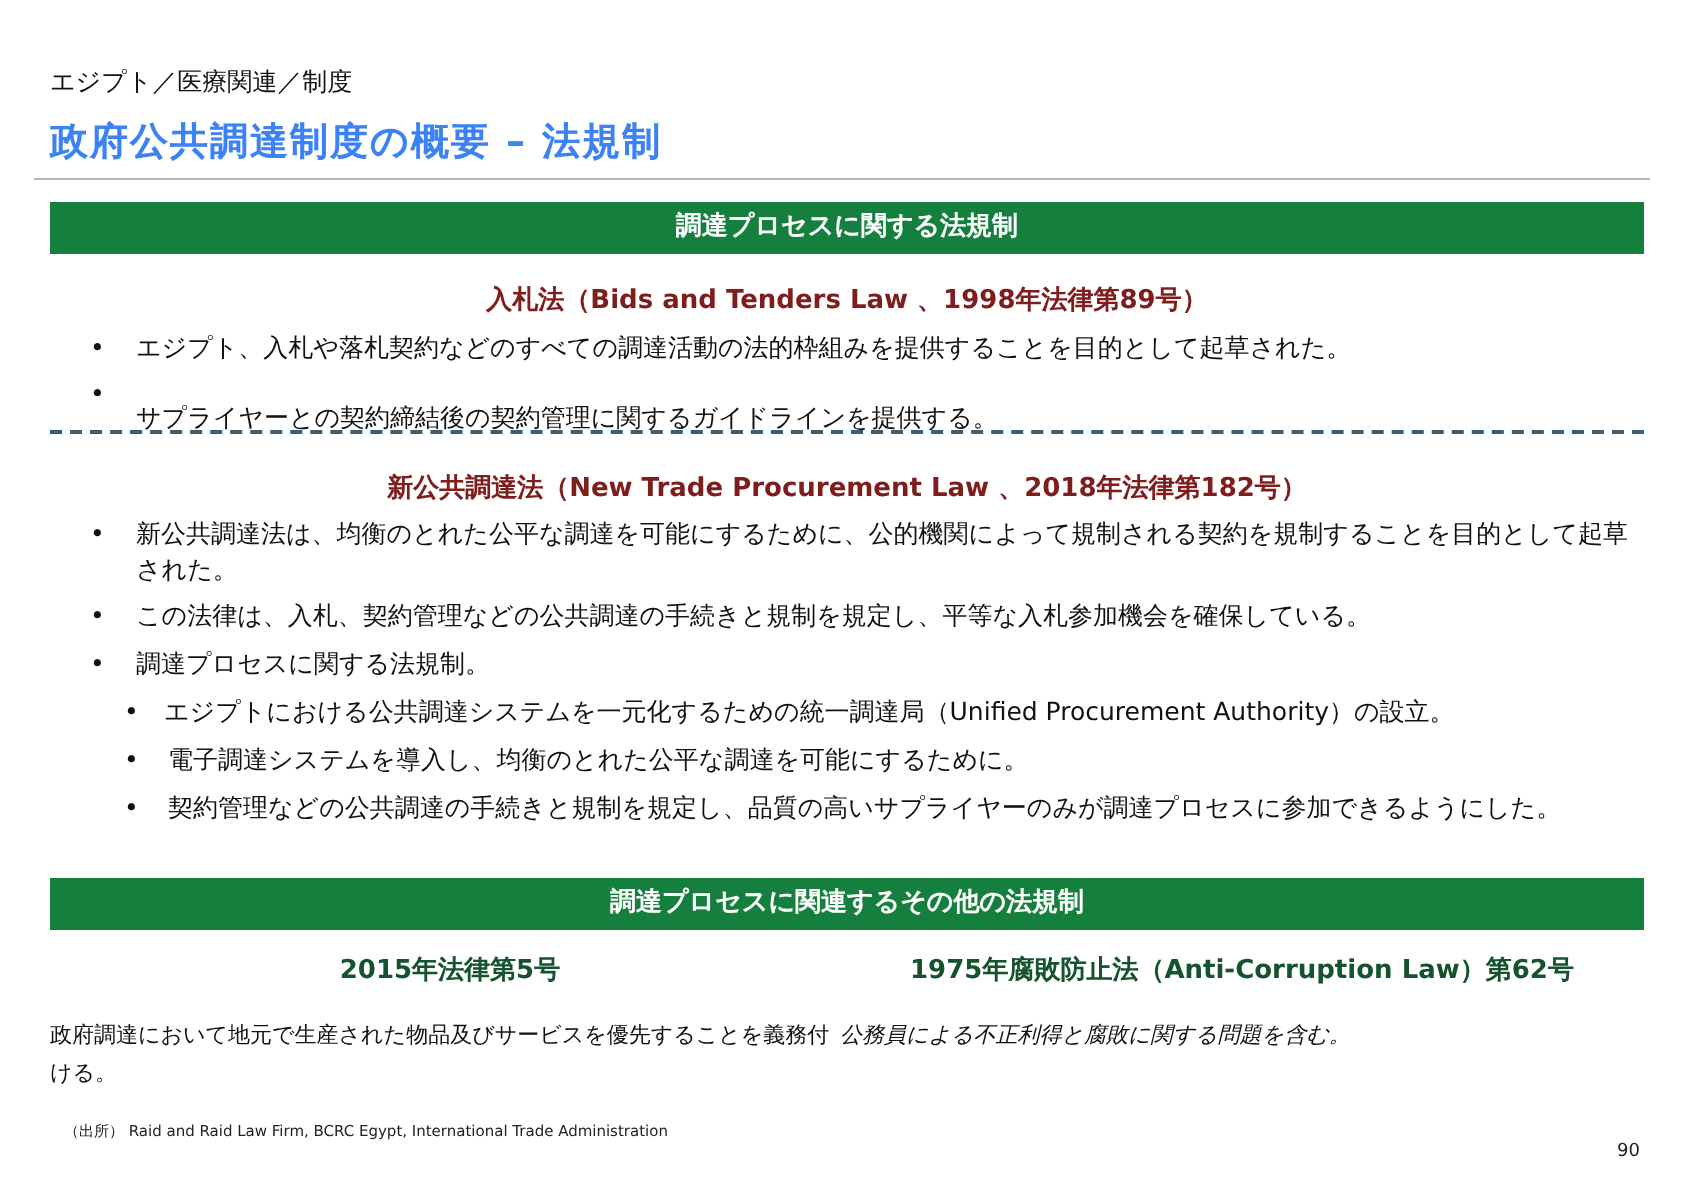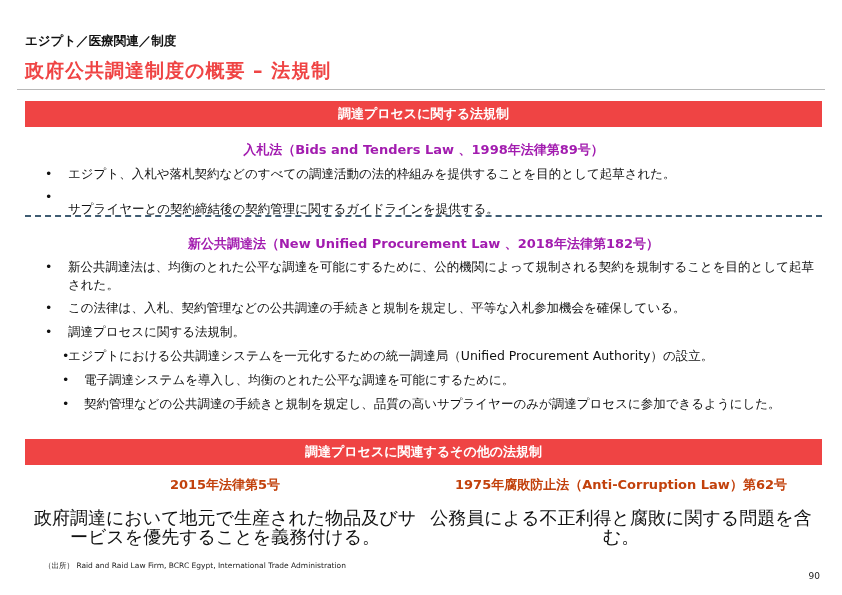--- a/index.html
+++ b/index.html
@@ -1,30 +1,30 @@
 <!DOCTYPE html>
 <html><head>
 <meta charset="utf-8">
 <style>
   html, body { margin: 0; padding: 0; background: #ffffff; }
   body { width: 842px; height: 595px; position: relative; overflow: hidden;
          font-family: "DejaVu Sans", "Liberation Sans", sans-serif; color: #111; }
-  .breadcrumb { position: absolute; left: 25px; top: 33px; font-size: 12.5px; font-weight: bold; color: #111; letter-spacing: 0px; text-align: center; }
-  .page-title { position: absolute; left: 25px; top: 58px; font-size: 19px; font-weight: bold; color: #ef4444; letter-spacing: 1px; }
+  .breadcrumb { position: absolute; left: 25px; top: 33px; font-size: 12.5px; font-weight: normal; color: #111; letter-spacing: 0px; text-align: center; }
+  .page-title { position: absolute; left: 25px; top: 58px; font-size: 19px; font-weight: bold; color: #3b82f6; letter-spacing: 1px; }
   .title-rule { position: absolute; left: 17px; right: 17px; top: 89px; height: 1px; background: #b8b8b8; }
-  .band { position: absolute; left: 25px; width: 797px; height: 26px; background: #ef4444;
+  .band { position: absolute; left: 25px; width: 797px; height: 26px; background: #15803d;
           color: #ffffff; font-weight: bold; font-size: 13px; text-align: center; line-height: 26px; }
-  .sub { position: absolute; left: 25px; width: 797px; text-align: center; color: #a21caf; font-weight: bold; font-size: 13px; }
+  .sub { position: absolute; left: 25px; width: 797px; text-align: center; color: #7f1d1d; font-weight: bold; font-size: 13px; }
   .bul { position: absolute; font-size: 12.5px; color: #111; line-height: 18px; }
   .bul .dot { position: absolute; left: 0; top: 0; }
   .bul .txt { display: block; }
   .dash { position: absolute; left: 25px; width: 797px; top: 215px; height: 0; border-top: 2px dashed #3f5c72; }
-  .col-head { position: absolute; color: #c2410c; font-weight: bold; font-size: 13px; text-align: center; }
-  .col-body { position: absolute; font-size: 18px; text-align: center; line-height: 19px; color: #111; }
-  .source { position: absolute; left: 44px; top: 561px; font-size: 7.5px; color: #222; }
+  .col-head { position: absolute; color: #14532d; font-weight: bold; font-size: 13px; text-align: center; }
+  .col-body { position: absolute; font-size: 11px; line-height: 19px; color: #111; }
+  .source { position: absolute; left: 32px; top: 561px; font-size: 7.5px; color: #222; }
   .page-num { position: absolute; right: 22px; top: 571px; font-size: 9px; color: #222; }
 </style>
 </head>
 <body>
 
 <div class="breadcrumb">エジプト／医療関連／制度</div>
 <div class="page-title">政府公共調達制度の概要 – 法規制</div>
 <div class="title-rule"></div>
 
 <div class="band" style="top:101px;">調達プロセスに関する法規制</div>
@@ -35,50 +35,50 @@
   <span class="dot">•</span>
   <span class="txt" style="margin-left:23px;">エジプト、入札や落札契約などのすべての調達活動の法的枠組みを提供することを目的として起草された。</span>
 </div>
 <div class="bul" style="left:45px; top:188px; width:770px;">
   <span class="dot">•</span>
   <span class="txt" style="margin-left:23px;margin-top:12px;">サプライヤーとの契約締結後の契約管理に関するガイドラインを提供する。</span>
 </div>
 
 <div class="dash"></div>
 
-<div class="sub" style="top:235px;">新公共調達法（New Unified Procurement Law 、2018年法律第182号）</div>
+<div class="sub" style="top:235px;">新公共調達法（New Trade Procurement Law 、2018年法律第182号）</div>
 
 <div class="bul" style="left:45px; top:258px; width:770px;">
   <span class="dot">•</span>
   <span class="txt" style="margin-left:23px;">新公共調達法は、均衡のとれた公平な調達を可能にするために、公的機関によって規制される契約を規制することを目的として起草された。</span>
 </div>
 <div class="bul" style="left:45px; top:299px; width:770px;">
   <span class="dot">•</span>
   <span class="txt" style="margin-left:23px;">この法律は、入札、契約管理などの公共調達の手続きと規制を規定し、平等な入札参加機会を確保している。</span>
 </div>
 <div class="bul" style="left:45px; top:323px; width:770px;">
   <span class="dot">•</span>
   <span class="txt" style="margin-left:23px;">調達プロセスに関する法規制。</span>
 </div>
 
 <div class="bul" style="left:62px; top:347px; width:750px;">
   <span class="dot">•</span>
-  <span class="txt" style="margin-left:6px;">エジプトにおける公共調達システムを一元化するための統一調達局（Unified Procurement Authority）の設立。</span>
+  <span class="txt" style="margin-left:20px;">エジプトにおける公共調達システムを一元化するための統一調達局（Unified Procurement Authority）の設立。</span>
 </div>
 <div class="bul" style="left:62px; top:371px; width:750px;">
   <span class="dot">•</span>
   <span class="txt" style="margin-left:22px;">電子調達システムを導入し、均衡のとれた公平な調達を可能にするために。</span>
 </div>
 <div class="bul" style="left:62px; top:395px; width:750px;">
   <span class="dot">•</span>
   <span class="txt" style="margin-left:22px;">契約管理などの公共調達の手続きと規制を規定し、品質の高いサプライヤーのみが調達プロセスに参加できるようにした。</span>
 </div>
 
 <div class="band" style="top:439px;">調達プロセスに関連するその他の法規制</div>
 
 <div class="col-head" style="left:25px; width:400px; top:476px;">2015年法律第5号</div>
 <div class="col-head" style="left:420px; width:402px; top:476px;">1975年腐敗防止法（Anti-Corruption Law）第62号</div>
 
 <div class="col-body" style="left:25px; width:400px; top:508px;">政府調達において地元で生産された物品及びサービスを優先することを義務付ける。</div>
-<div class="col-body" style="left:420px; width:402px; top:508px;">公務員による不正利得と腐敗に関する問題を含む。</div>
+<div class="col-body" style="left:420px; width:402px; top:508px;font-style:italic;">公務員による不正利得と腐敗に関する問題を含む。</div>
 
 <div class="source">（出所） Raid and Raid Law Firm, BCRC Egypt, International Trade Administration</div>
 <div class="page-num">90</div>
 
 </body></html>

